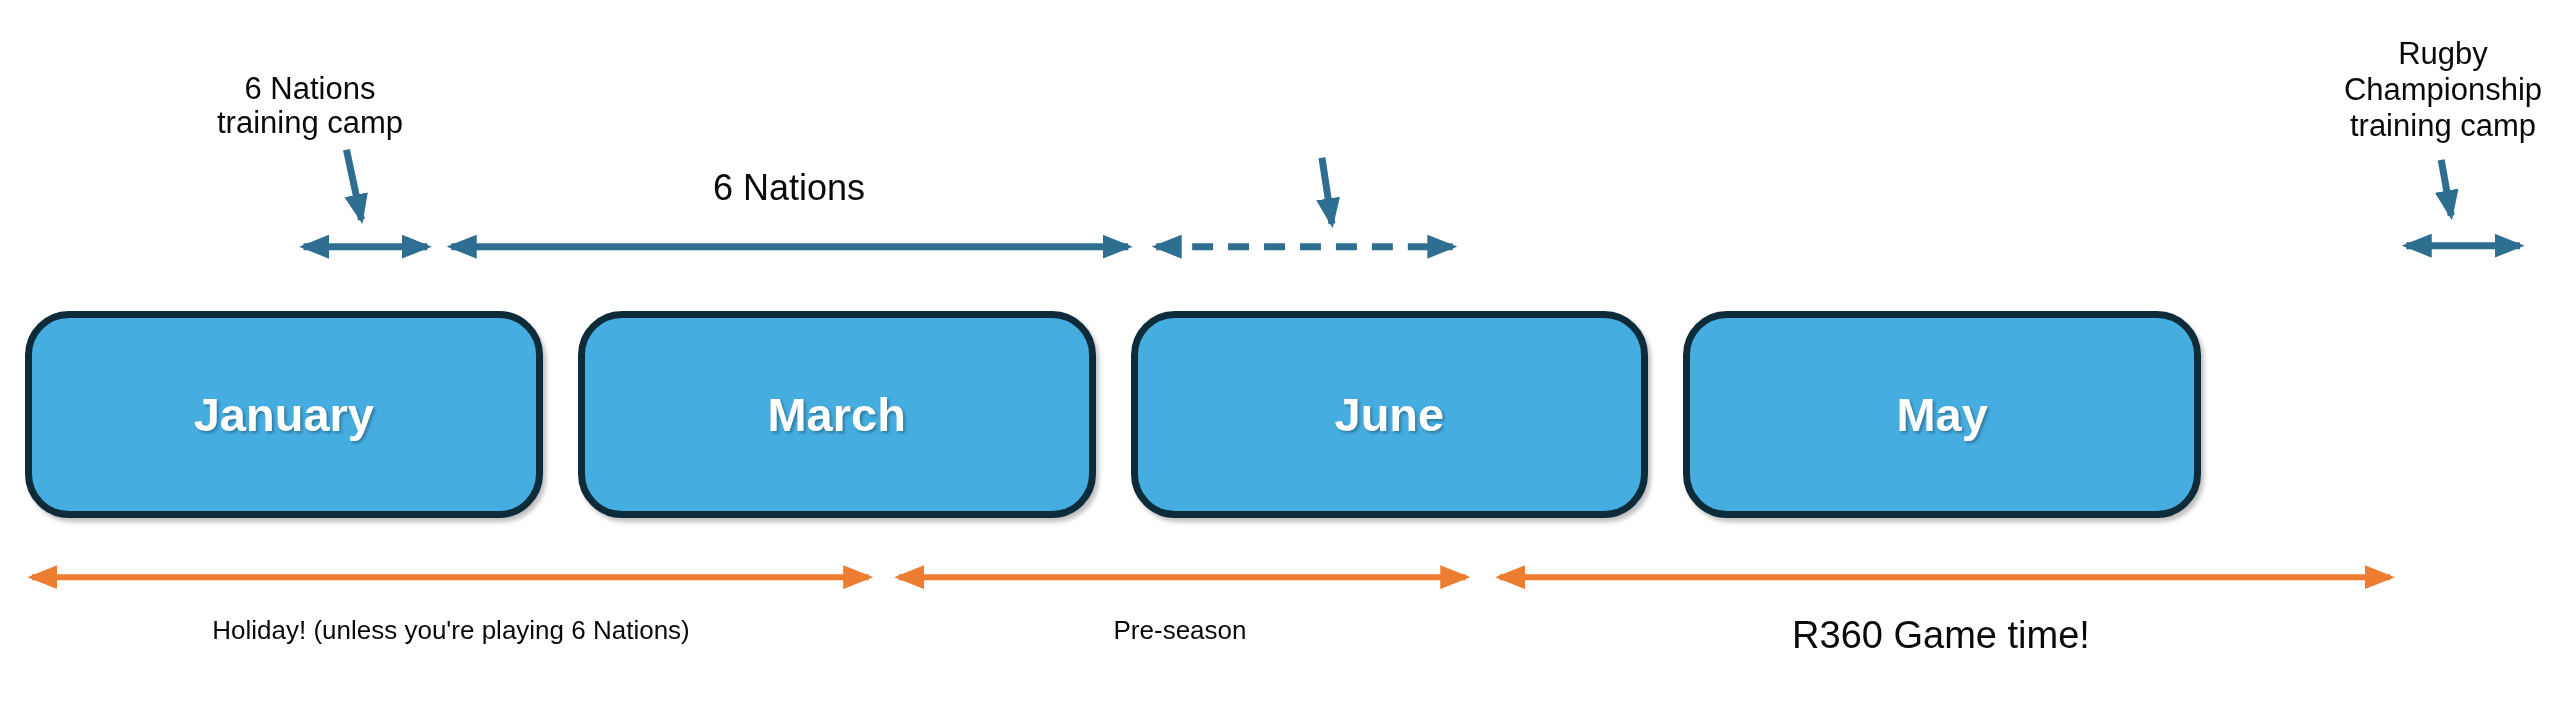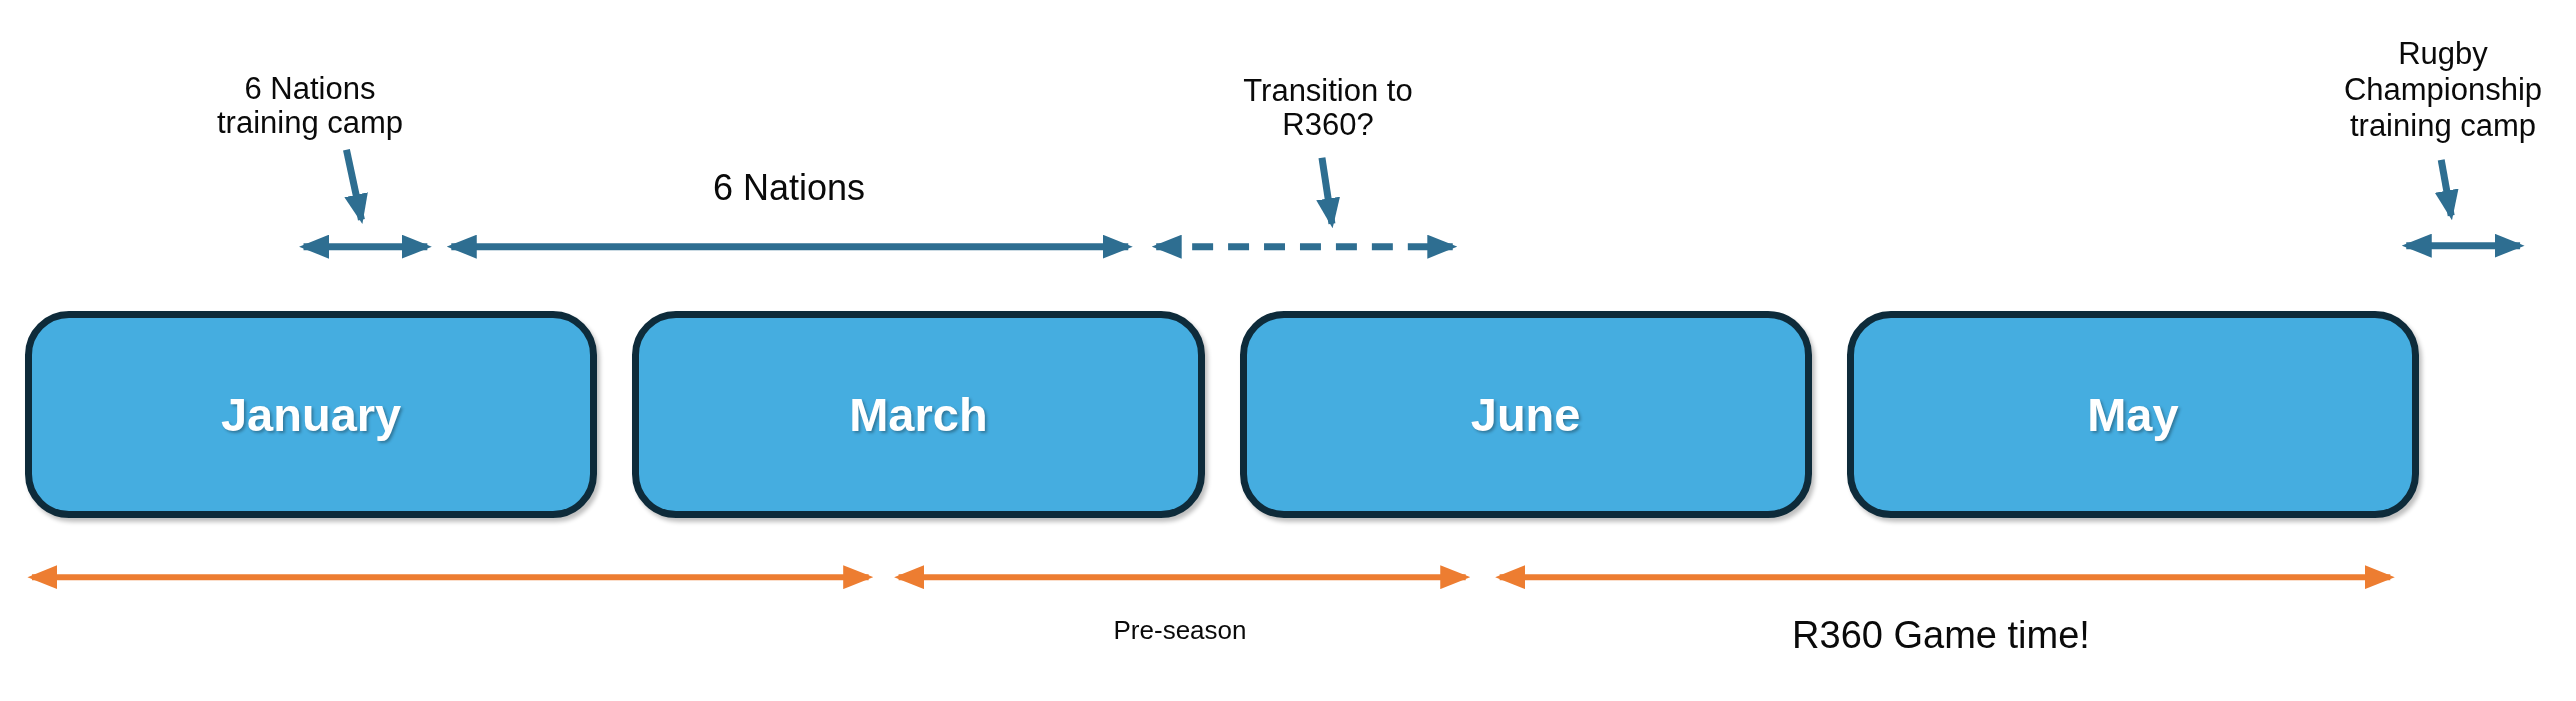--- a/index.html
+++ b/index.html
@@ -35,21 +35,21 @@
     font-size: 26px;
     white-space: nowrap;
   }
   .bottom-label.big { font-size: 38px; }
 
   
   .months {
     position: absolute;
     left: 25px;
     top: 311px;
-    width: 2394px;
+    width: 2176px;
     height: 207px;
     display: flex;
     gap: 35px;
   }
   .month {
     flex: 1;
     box-sizing: border-box;
     background: var(--box_fill, #45ade0);
     border: 7px solid var(--box_border, #0e2b3a);
     border-radius: 44px;
@@ -102,24 +102,20 @@
     <line x1="1502" y1="578" x2="2394" y2="578" class="orange" marker-start="url(#headO)" marker-end="url(#headO)"></line>
   </svg>
 
   <div class="annotation" style="left:310px; top:72px;">
     <div>6 Nations</div>
     <div>training camp</div>
   </div>
 
   <div class="big-title" style="left:789px; top:167px;">6 Nations</div>
 
-  <div class="annotation" style="left:1328px; top:74px;">
-    <div>Transition to</div>
-    <div>R360?</div>
-  </div>
 
   <div class="annotation three-line" style="left:2443px; top:36px;">
     <div>Rugby</div>
     <div>Championship</div>
     <div>training camp</div>
   </div>
 
   <div class="months">
     <div class="month">
       <span class="month-label">January</span>
@@ -128,17 +124,18 @@
       <span class="month-label">March</span>
     </div>
     <div class="month">
       <span class="month-label">June</span>
     </div>
     <div class="month">
       <span class="month-label">May</span>
     </div>
   </div>
 
+  <div class="bottom-label" style="left:451px; top:615px;">Holiday! (unless you're playing 6 Nations)</div>
   <div class="bottom-label" style="left:1180px; top:615px;">Pre-season</div>
   <div class="bottom-label big" style="left:1941px; top:614px;">R360 Game time!</div>
 
 </div>
 
 
 </body></html>

